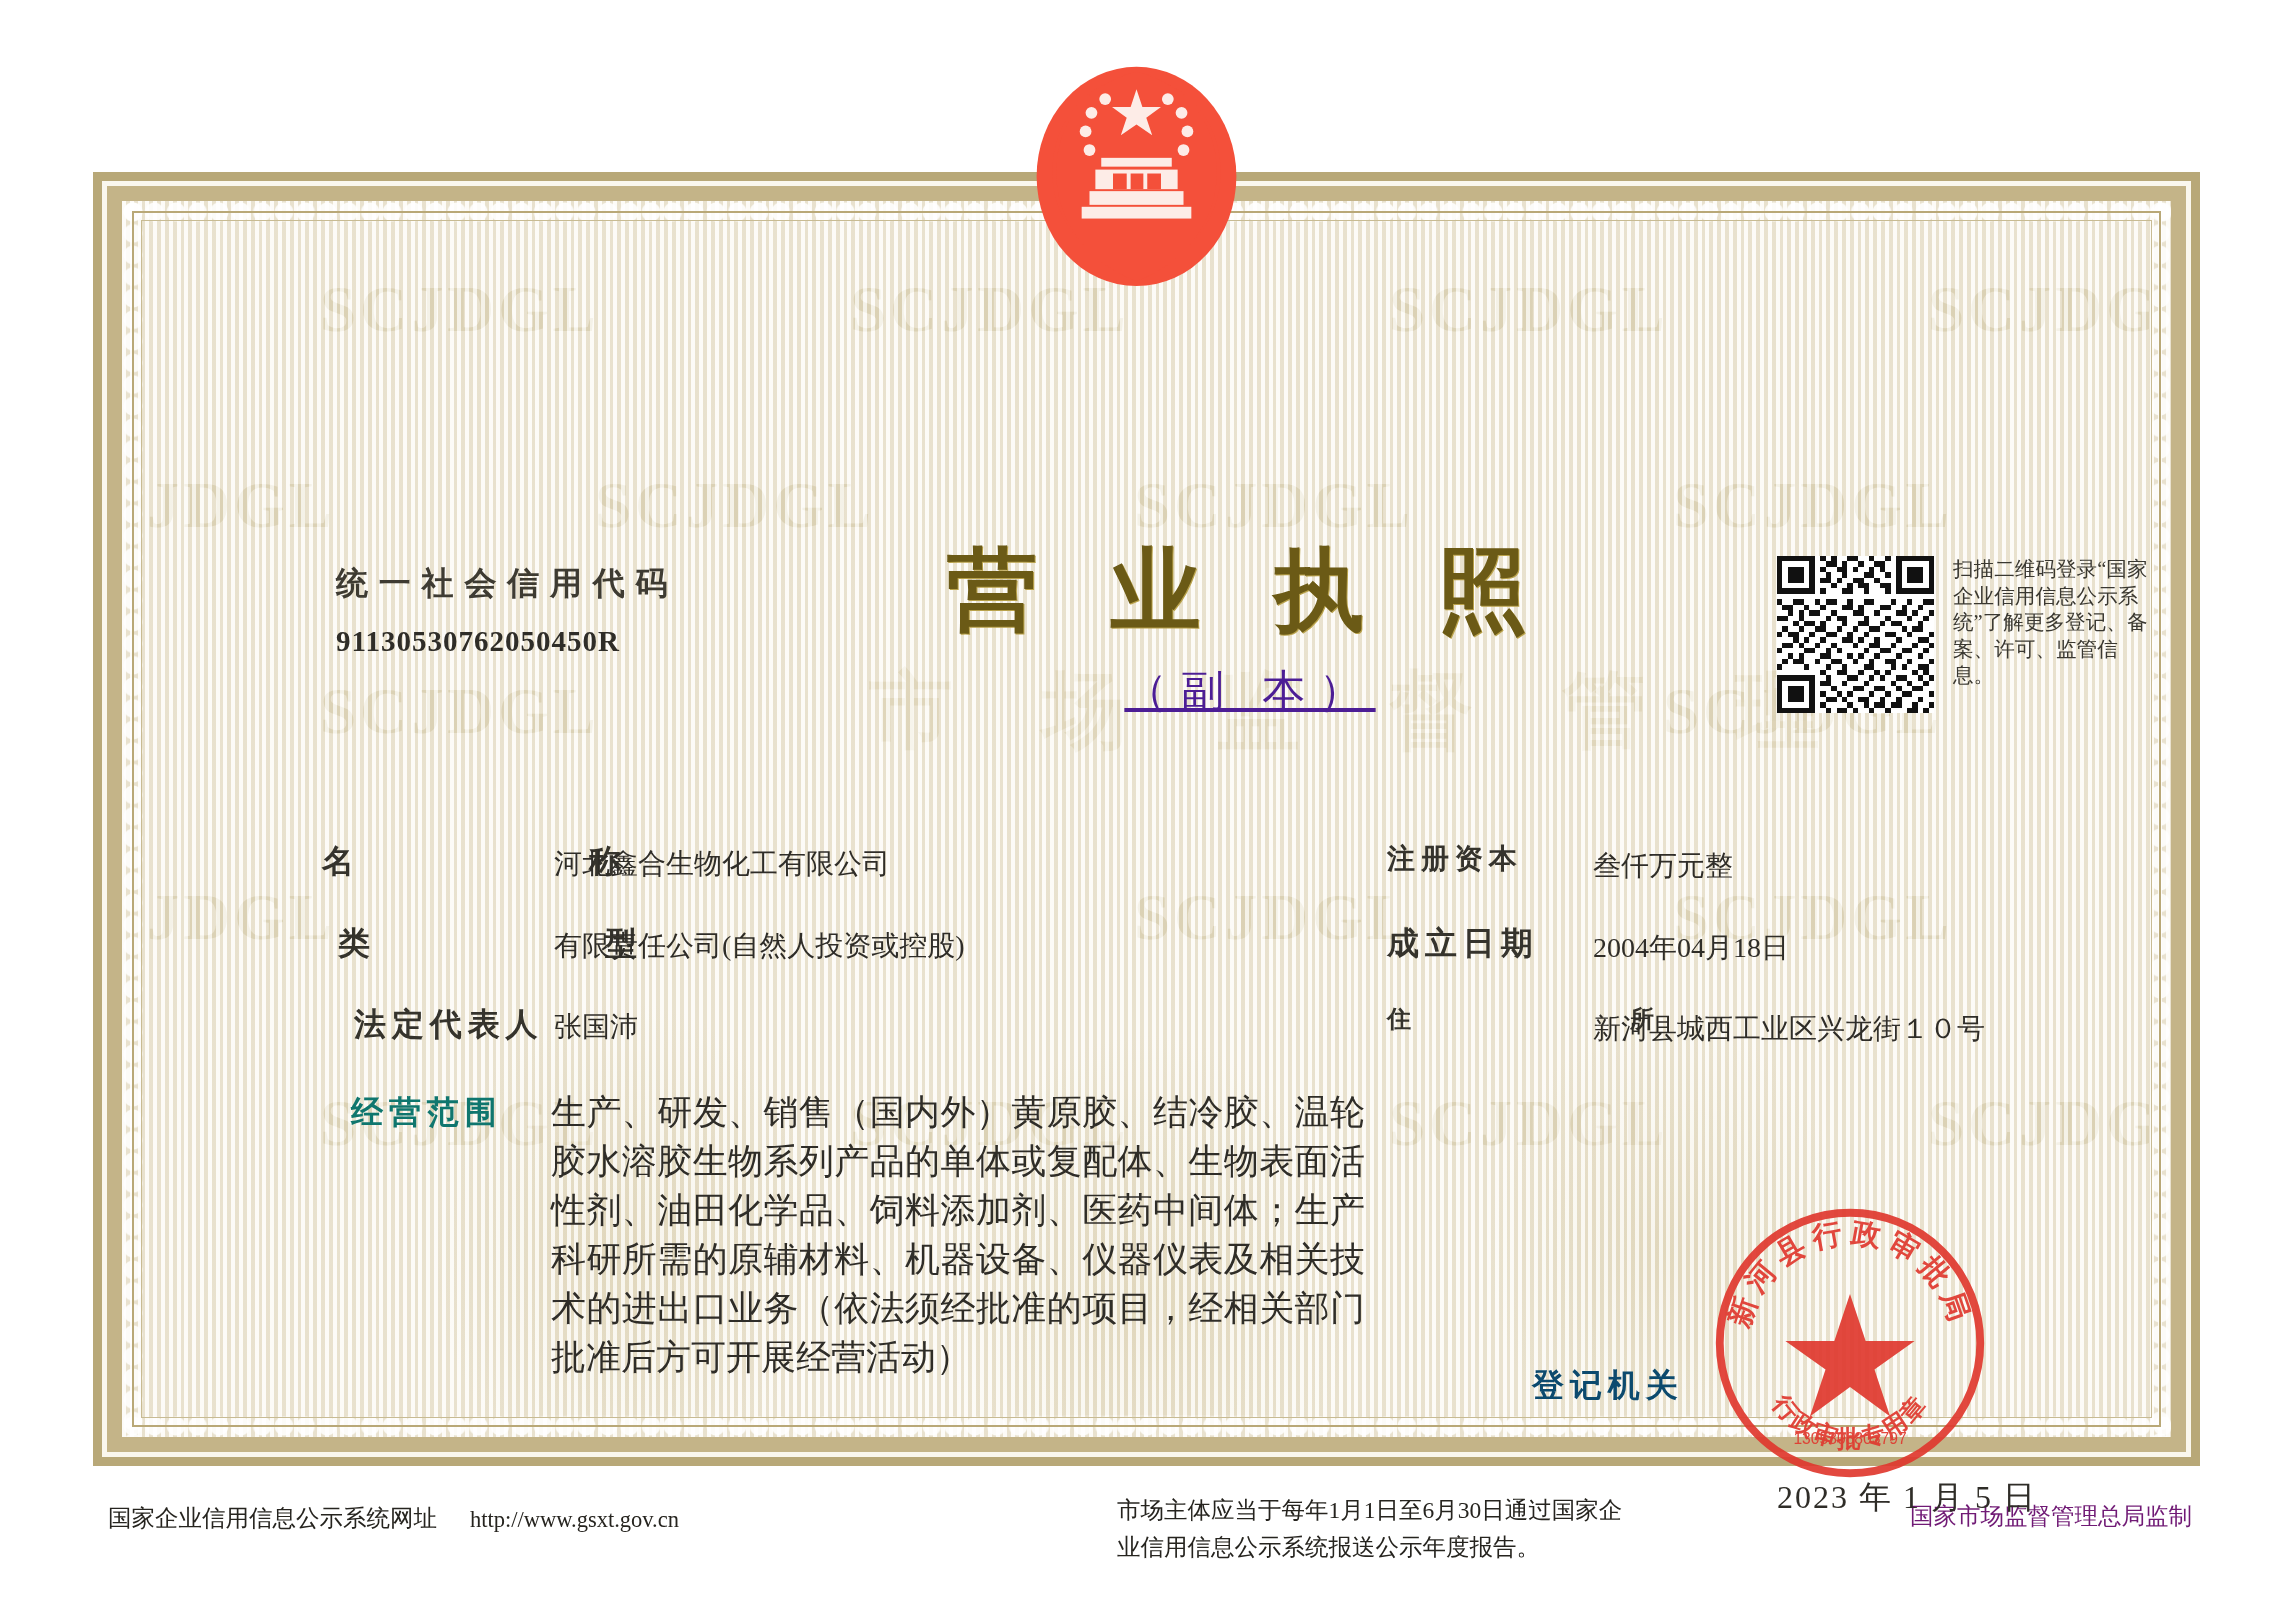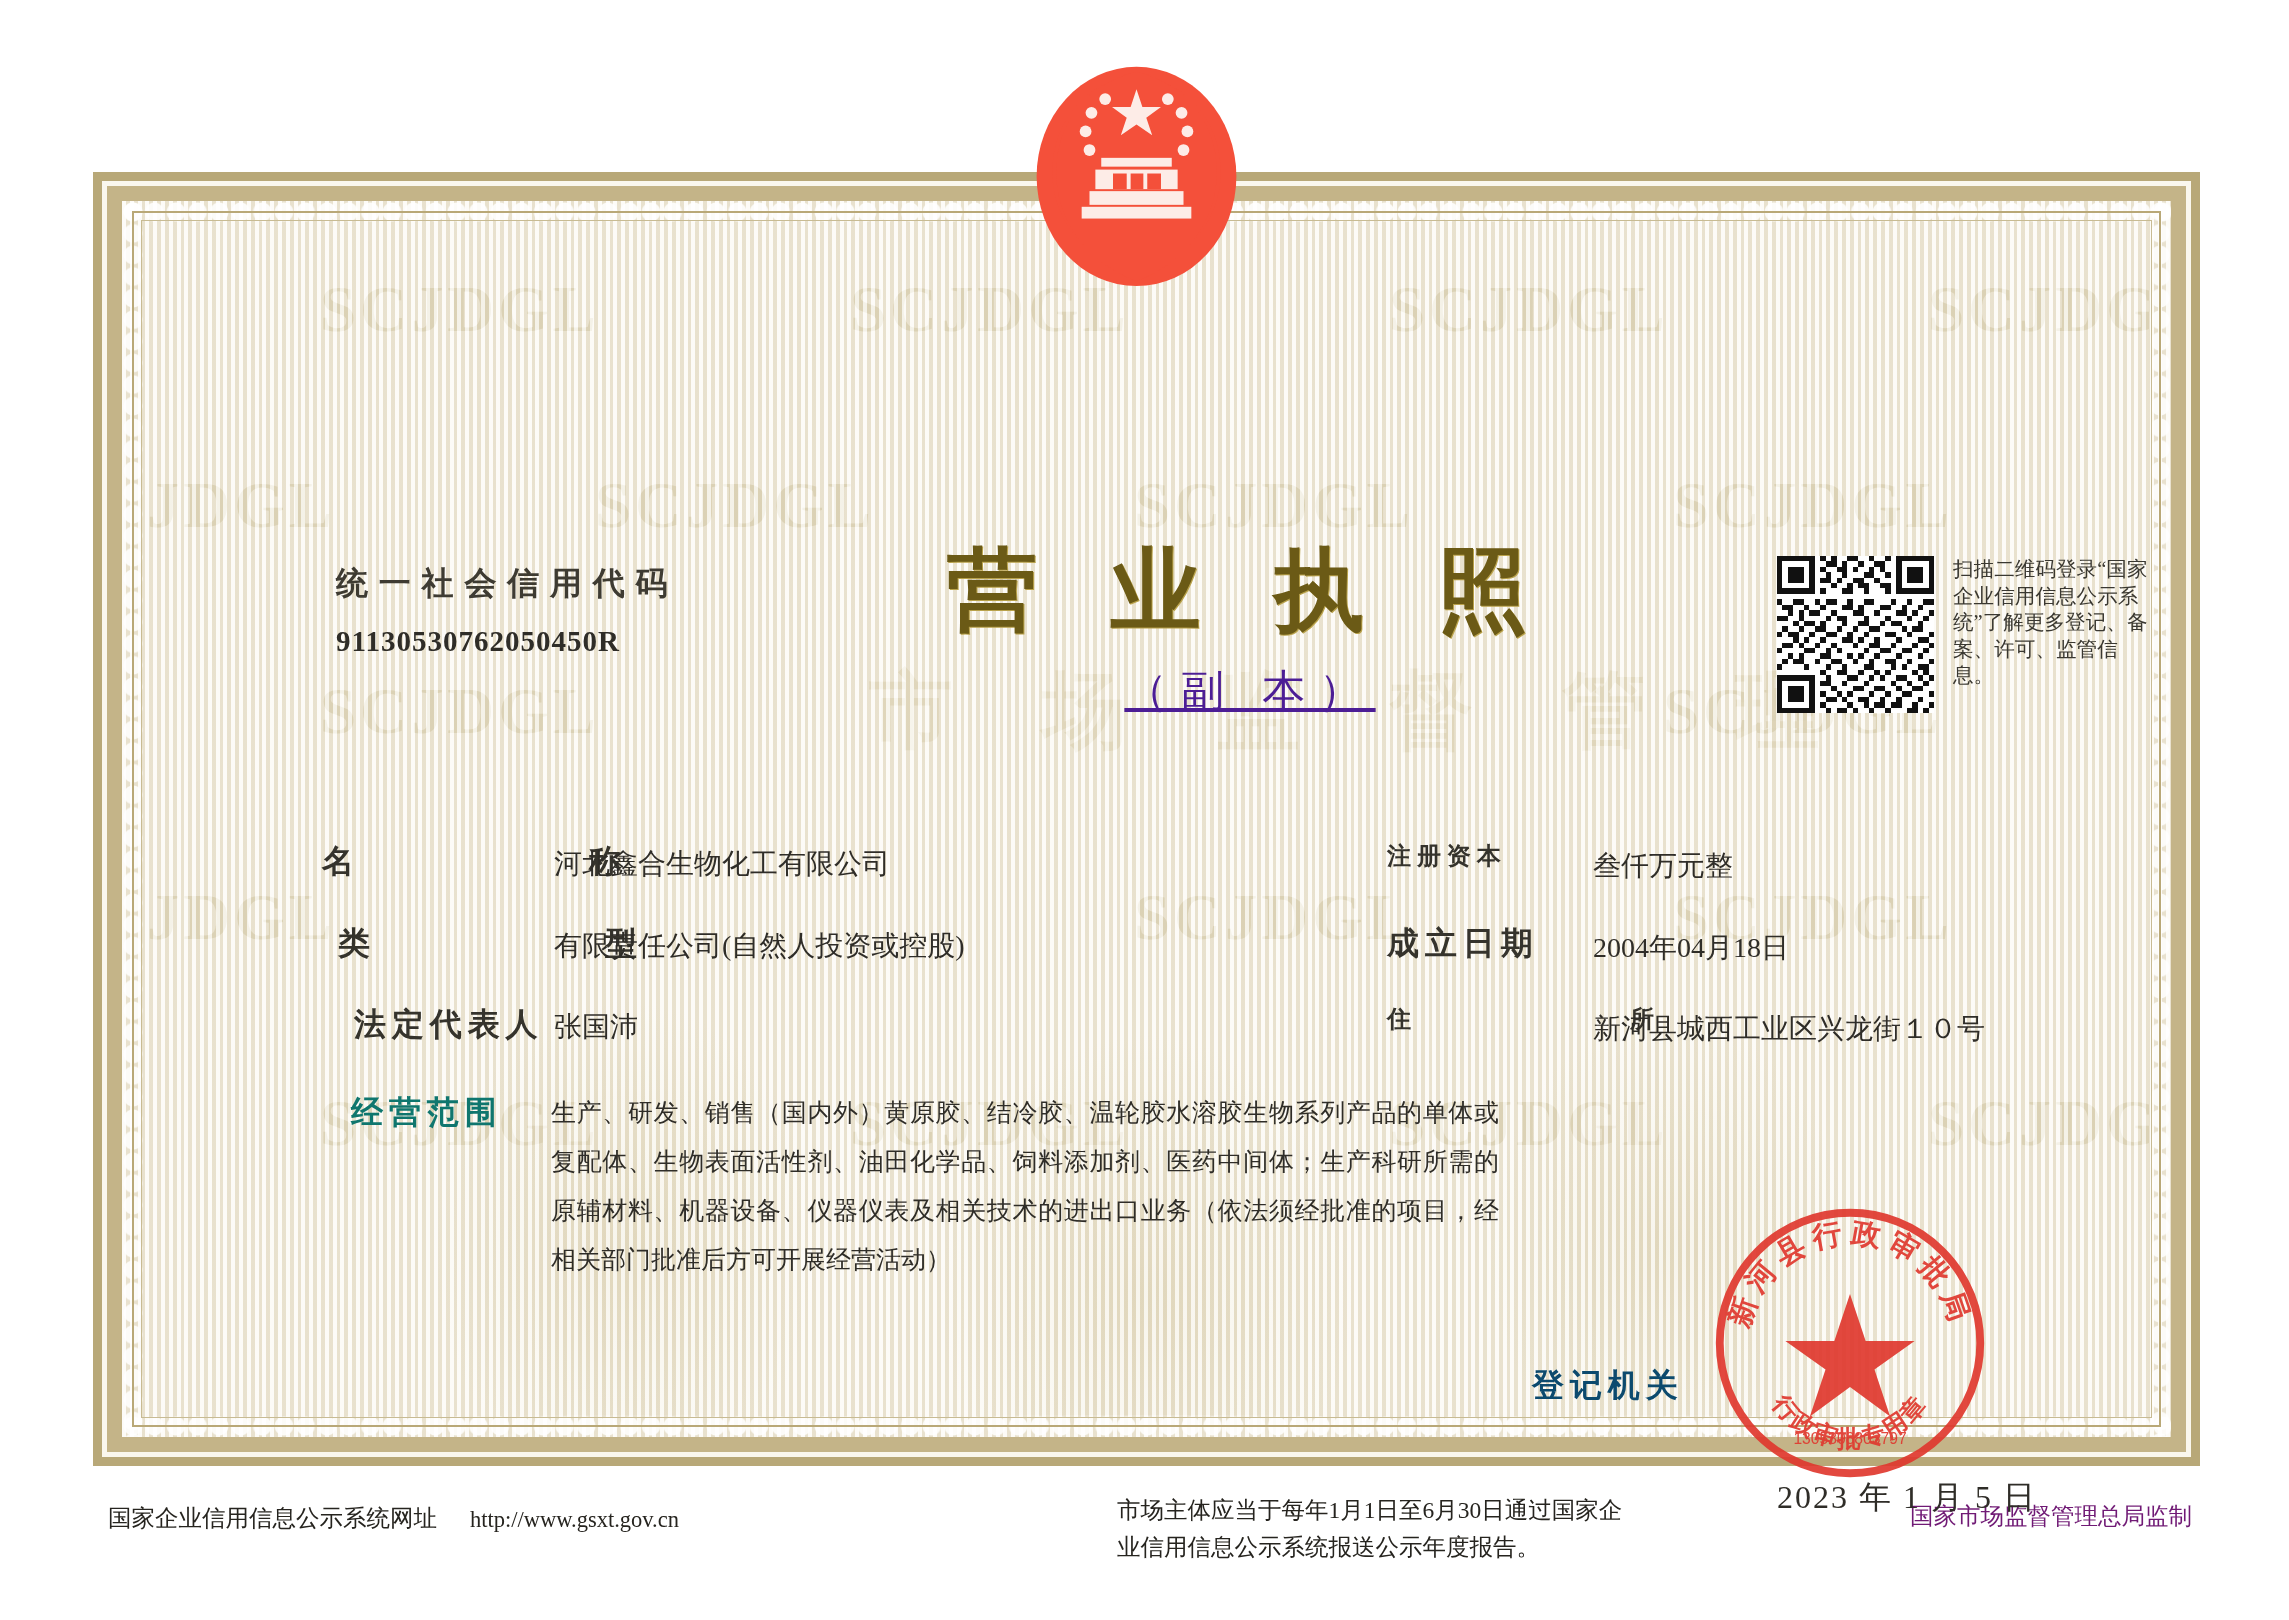--- a/index.html
+++ b/index.html
@@ -200,23 +200,23 @@
   }
 
   .lbl-name     { position:absolute; left:229px; top:668px; font-size:32px; font-weight:700; color:#35332c; letter-spacing:57px; }
   .lbl-type     { position:absolute; left:245px; top:750px; font-size:32px; font-weight:700; color:#35332c; letter-spacing:57px; }
   .lbl-legal    { position:absolute; left:245px; top:831px; font-size:32px; font-weight:700; color:#35332c; letter-spacing:5.9px;margin-left:16px; }
   .lbl-scope    { position:absolute; left:258px; top:919px; font-size:32px; font-weight:700; color:#0f766e; letter-spacing:5.9px; }
 
   .val-name     { position:absolute; left:461px; top:673px; font-size:28px; color:#2f2d28; }
   .val-type     { position:absolute; left:461px; top:755px; font-size:28px; color:#2f2d28; }
   .val-legal    { position:absolute; left:461px; top:836px; font-size:28px; color:#2f2d28; }
-  .val-scope    { position:absolute; left:458px; top:916px; width:948px; font-size:25px; line-height:49px; color:#2f2d28; text-align:justify; }
-
-  .lbl-capital  { position:absolute; left:1294px; top:668px; font-size:24px; font-weight:700; color:#35332c; letter-spacing:5.9px; }
+  .val-scope    { position:absolute; left:458px; top:916px; width:814px; font-size:35px; line-height:49px; color:#2f2d28; text-align:justify; }
+
+  .lbl-capital  { position:absolute; left:1294px; top:668px; font-size:28px; font-weight:700; color:#35332c; letter-spacing:5.9px; }
   .lbl-founded  { position:absolute; left:1294px; top:750px; font-size:32px; font-weight:700; color:#35332c; letter-spacing:5.9px; }
   .lbl-address  { position:absolute; left:1294px; top:831px; font-size:24px; font-weight:700; color:#35332c; letter-spacing:57px; }
 
   .val-capital  { position:absolute; left:1500px; top:675px; font-size:28px; color:#2f2d28; }
   .val-founded  { position:absolute; left:1500px; top:757px; font-size:28px; color:#2f2d28; }
   .val-address  { position:absolute; left:1500px; top:838px; font-size:28px; color:#2f2d28; }
 
   .lbl-registrar{ position:absolute; left:1439px; top:1192px; font-size:32px; font-weight:700; color:#0c4a6e; letter-spacing:5.9px; z-index:5; }
 
   .issue-date {

